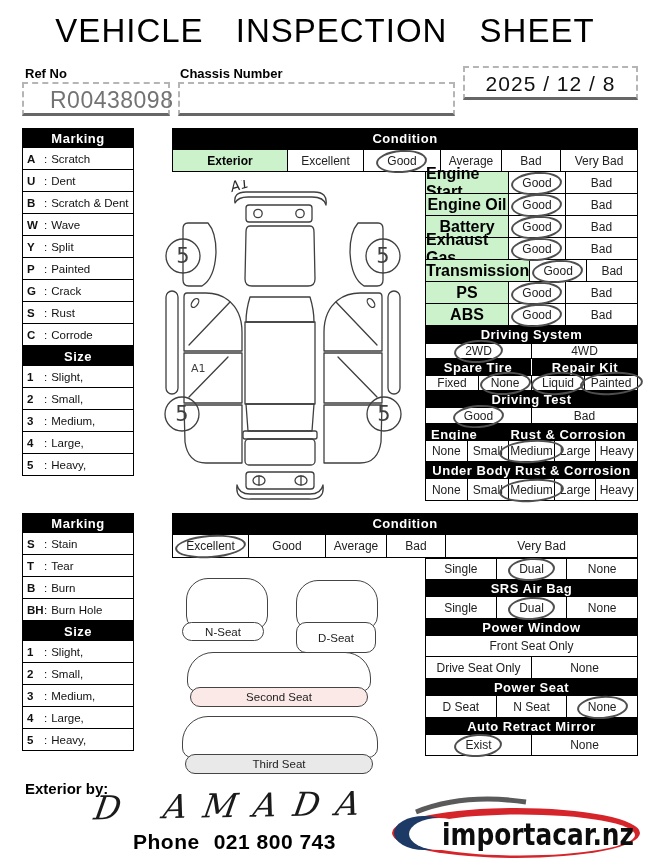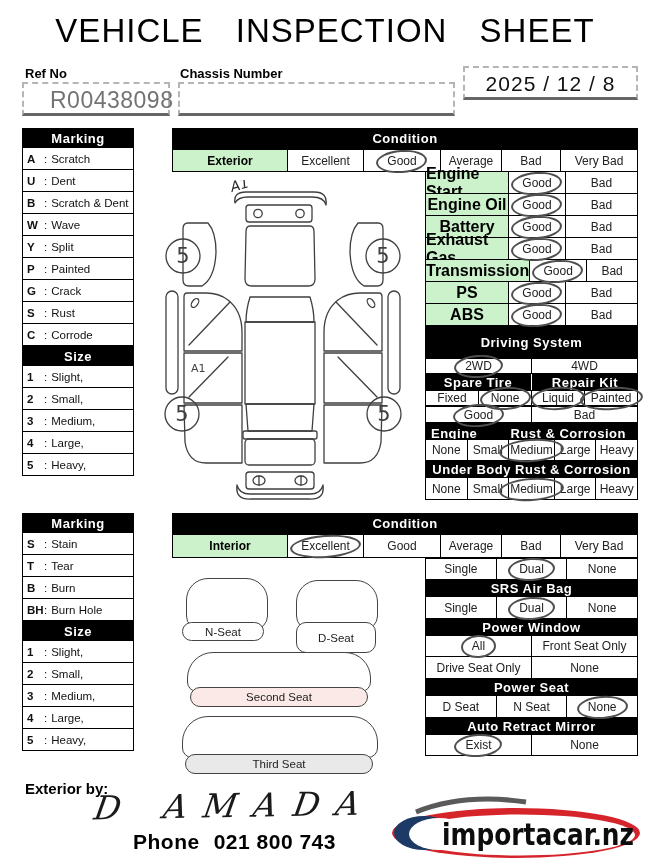--- a/index.html
+++ b/index.html
@@ -9,21 +9,21 @@
   .title{position:absolute;top:12px;left:0;width:650px;text-align:center;
          font-size:33px;font-weight:normal;letter-spacing:1px;word-spacing:22px;color:#000;}
   .fieldlabel{position:absolute;font-size:13px;font-weight:bold;color:#000;}
   .fieldbox{position:absolute;height:34px;border:2px dashed #b5b5b5;border-bottom:3px solid #666;
             background:#fff;box-sizing:border-box;}
   .refval{font-size:23px;color:#737373;padding:3px 0 0 26px;letter-spacing:.5px;}
   .dateval{font-size:21px;color:#111;text-align:center;padding-top:4px;letter-spacing:1px;}
   .panel{position:absolute;}
   .hdrbar{background:#000;color:#fff;font-weight:bold;font-size:13px;letter-spacing:.5px;
           display:flex;align-items:center;justify-content:center;}
-  .h17{height:32px}.h16{height:16px}.h20{height:20px}.h21{height:21px}
+  .h17{height:17px}.h16{height:16px}.h20{height:20px}.h21{height:21px}
   .spread{justify-content:space-between;padding:4px 12px 0 6px;box-sizing:border-box;}
   .r{display:flex;}
   .mt{margin-top:-1px;}
   .c{border:1px solid #000;background:#fff;display:flex;align-items:center;justify-content:center;
      font-size:12px;color:#222;box-sizing:border-box;}
   .r .c{margin-left:-1px;}
   .r .c:first-child{margin-left:0;}
   .f1{flex:1;}
   .grn{background:#ccf2cc;font-weight:bold;color:#000;}
   .wA{flex:0 0 116px}.wB{flex:0 0 77px}.wC{flex:0 0 78px}.wD{flex:0 0 62px}.wE{flex:0 0 60px}.wF{flex:1}
@@ -248,20 +248,21 @@
       <div class="c f1">
           <span class="circ">None</span>
         </div>
       <div class="c f1">
           <span class="circ">Liquid</span>
         </div>
       <div class="c f1">
           <span class="circ">Painted</span>
         </div>
     </div>
+    <div class="hdrbar h16">Driving Test</div>
     <div class="r rh17">
       <div class="c f1">
           <span class="circ">Good</span>
         </div>
       <div class="c f1">
           <span>Bad</span>
         </div>
     </div>
     <div class="hdrbar h16 spread">
       <span>Engine</span>
@@ -390,21 +391,20 @@
     <div class="lrow">
         <span class="code">5</span>
         <span class="colon">:</span>
         <span>Heavy,</span>
       </div>
   </div>
 
   <div class="panel" style="left:172px;top:513px;width:466px">
     <div class="hdrbar h21">Condition</div>
     <div class="r rh24">
-      <div class="c grn wA">Interior</div>
       <div class="c wB">
           <span class="circ">Excellent</span>
         </div>
       <div class="c wC">
           <span>Good</span>
         </div>
       <div class="c wD">
           <span>Average</span>
         </div>
       <div class="c wE">
@@ -445,23 +445,20 @@
       <div class="c f1">
           <span class="circ">Dual</span>
         </div>
       <div class="c f1">
           <span>None</span>
         </div>
     </div>
     <div class="hdrbar h16">Power Window</div>
     <div class="r rh22">
       <div class="c f1">
-          <span class="circ">All</span>
-        </div>
-      <div class="c f1">
           <span>Front Seat Only</span>
         </div>
     </div>
     <div class="r rh23 mt">
       <div class="c f1">
           <span>Drive Seat Only</span>
         </div>
       <div class="c f1">
           <span>None</span>
         </div>

